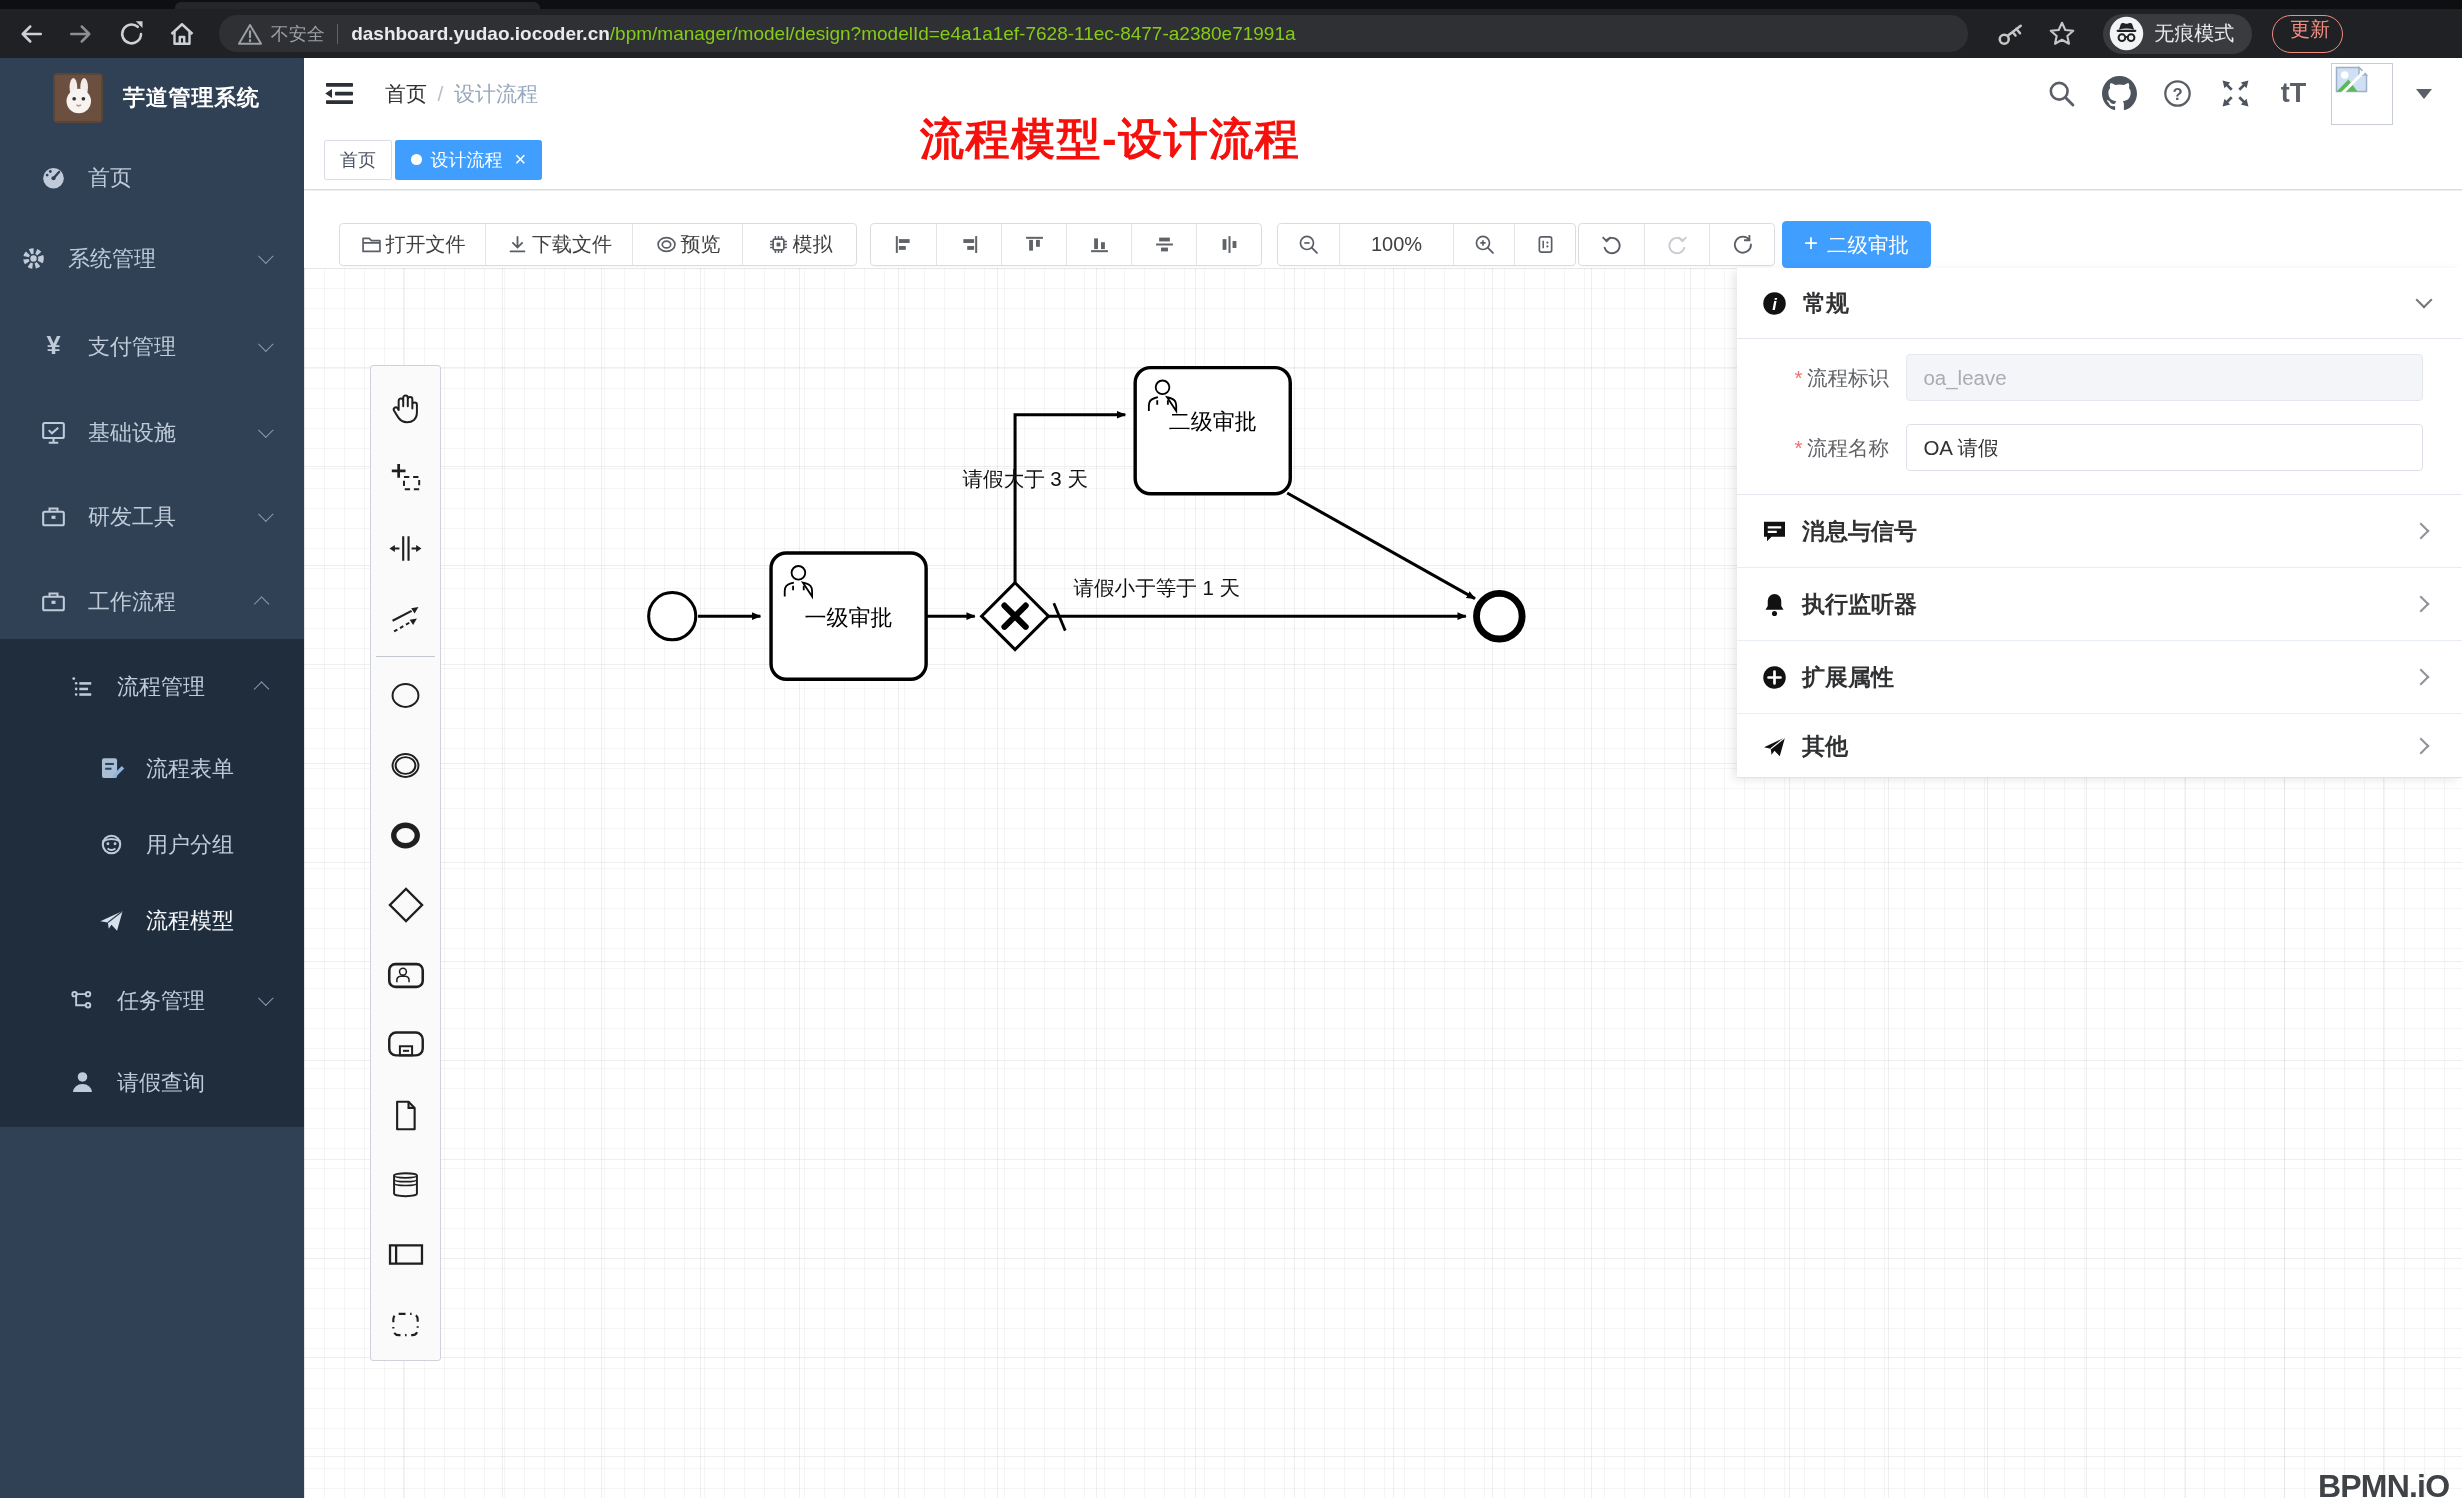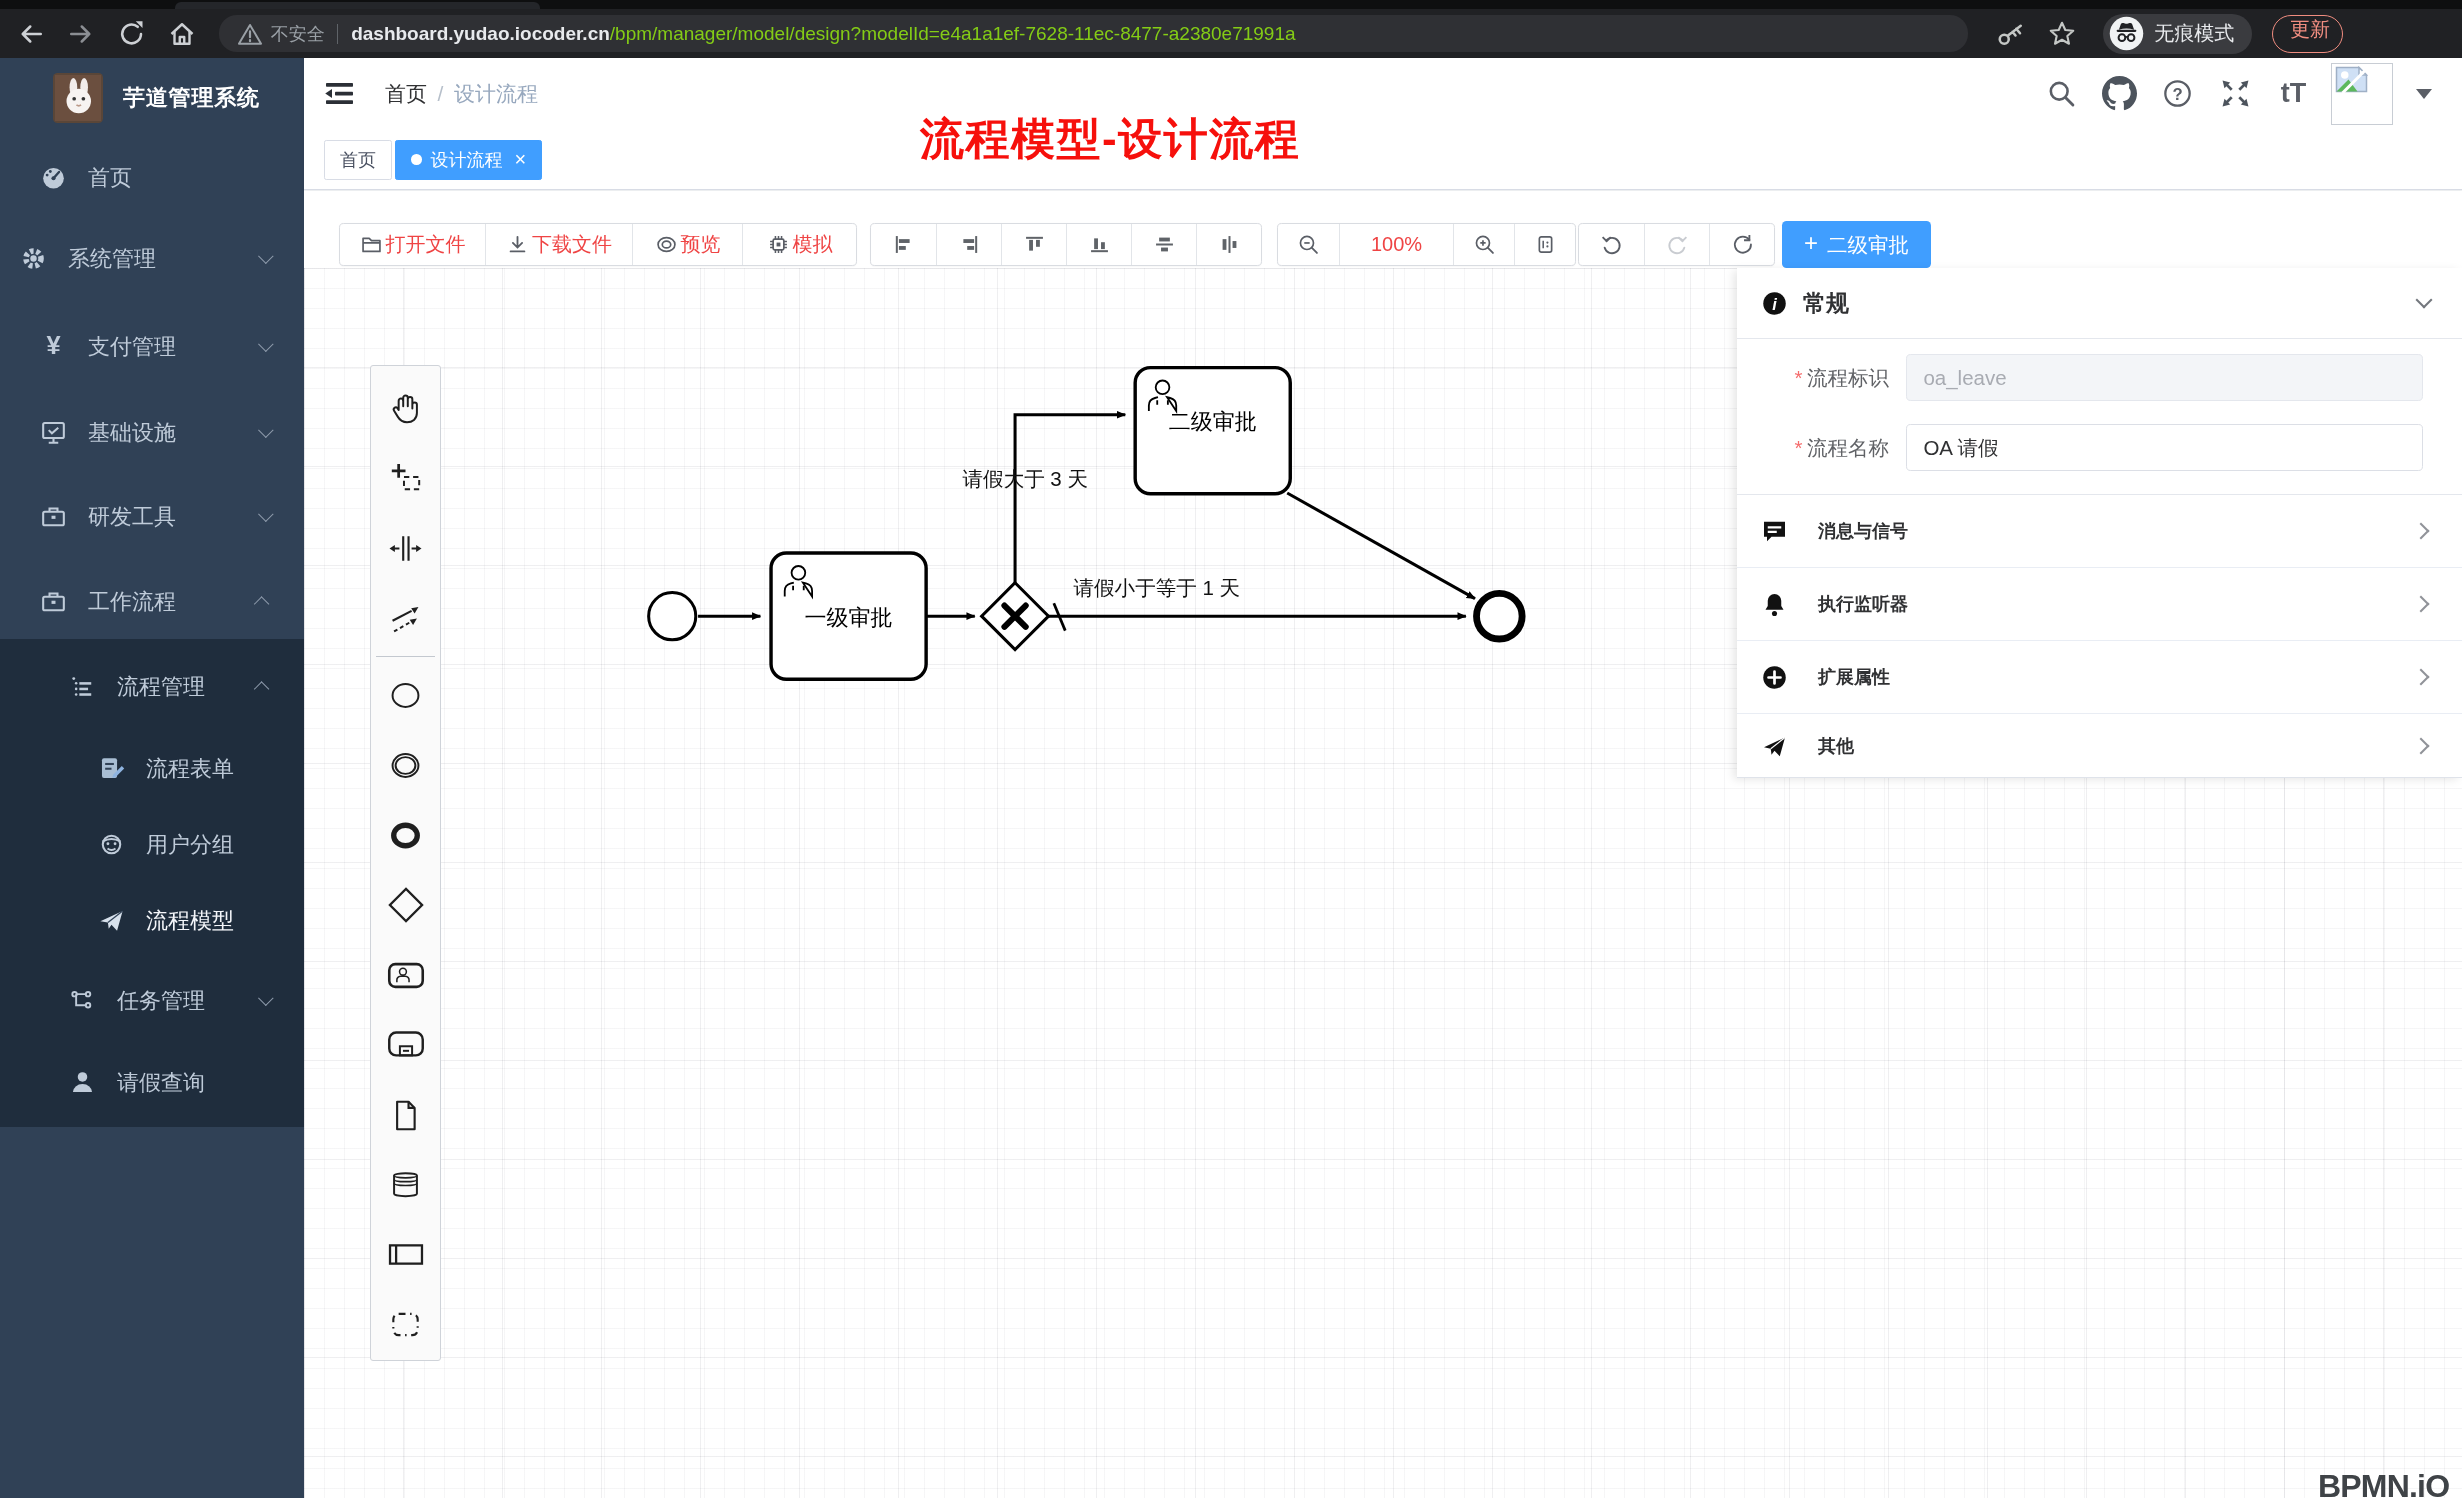--- a/index.html
+++ b/index.html
@@ -56,21 +56,21 @@
 
   .tagsrow { position:absolute; left:0; top:71px; width:2158px; height:61px; background:#fff; border-bottom:0.8px solid #d8dce5; box-shadow:0 0.8px 2.3px rgba(0,0,0,.06); }
   .tag { position:absolute; top:10.6px; height:40px; display:flex; align-items:center; font-size:18px; border-radius:2.3px; padding:0 15px; }
   .tag.plain { left:20px; background:#fff; border:0.8px solid #d8dce5; color:#495060; }
   .tag.active { left:91px; border:0.8px solid #409eff; color:#fff; gap:9px; }
   .tag-dot { width:10.6px; height:10.6px; border-radius:50%; background:#fff; }
   .tag-x { font-size:20px; margin-left:3px; }
 
   .toolband { position:absolute; left:0; top:133px; width:2158px; height:77px; background:#fff; }
   .tgroup { position:absolute; top:32px; height:43px; background:#fff; border:0.8px solid #d9dce1; border-radius:4.6px; display:flex; box-shadow:0 0.8px 1.5px rgba(0,0,0,.03); }
-  .tseg { height:100%; display:flex; align-items:center; justify-content:center; gap:3px; border-left:0.8px solid #e2e5e9; color:#ef4444; font-size:20px; padding:0 3px; }
+  .tseg { height:100%; display:flex; align-items:center; justify-content:center; gap:3px; border-left:0.8px solid #e2e5e9; color:#404040; font-size:20px; padding:0 3px; }
   .tseg:first-child { border-left:none; }
   .btn-save { position:absolute; left:1478px; top:30px; width:149px; height:47px; background:#409eff; border-radius:4.6px; color:#fff;
     font-size:20.5px; display:flex; align-items:center; justify-content:center; gap:9px; }
   .btn-save .plus { font-size:24px; font-weight:400; margin-top:-2.3px; }
 
   .canvas { position:absolute; left:0; top:210px; width:2158px; height:1230px; background-color:#ffffff;
     background-image:
       linear-gradient(rgba(40,40,60,0.045) 0.8px, transparent 0.8px),
       linear-gradient(90deg, rgba(40,40,60,0.045) 0.8px, transparent 0.8px),
       linear-gradient(rgba(40,40,60,0.075) 0.8px, transparent 0.8px),
@@ -92,21 +92,21 @@
   .p-head .t { font-size:23px; font-weight:700; color:#303133; margin-left:15px; }
   .p-chev-d { width:12px; height:12px; border-right:2.3px solid #73777d; border-bottom:2.3px solid #73777d; transform:rotate(45deg); position:absolute; right:32px; top:26px; }
   .p-fields { position:absolute; left:0; top:71px; width:725px; height:156px; border-bottom:0.8px solid #e4e7ed; }
   .p-frow { position:absolute; left:0; width:725px; height:47px; display:flex; align-items:center; }
   .p-lbl { width:152px; text-align:right; font-size:20.5px; color:#606266; }
   .p-req { color:#f56c6c; margin-right:4.6px; font-size:20.5px; }
   .p-input { margin-left:16.7px; width:517px; height:47px; border:0.8px solid #dcdfe6; border-radius:4.6px; font-size:20.5px;
     padding:0 16.7px; color:#303133; background:#fff; font-family:"Liberation Sans",sans-serif; }
   .p-input:disabled { background:#f3f5f8; color:#a8abb2; border-color:#e4e7ed; }
   .p-row { position:absolute; left:0; width:725px; height:73px; border-bottom:0.8px solid #e9edf4; display:flex; align-items:center; }
-  .p-row .t { font-size:18px; font-weight:700; color:#303133; margin-left:30px; }
+  .p-row .t { font-size:23px; font-weight:700; color:#303133; margin-left:14px; }
   .p-chev-r { width:12px; height:12px; border-right:2.3px solid #909399; border-top:2.3px solid #909399; transform:rotate(45deg); position:absolute; right:35px; }
   .p-ic { margin-left:24px; display:flex; }
 
   .annotation { position:absolute; left:616px; top:52px; color:#f6100c; font-size:44px; font-weight:700; letter-spacing:1.5px; z-index:50; }
 
   svg { display:block; }
   text { font-family:"Liberation Sans",sans-serif; }
 </style>
 </head>
 <body>

